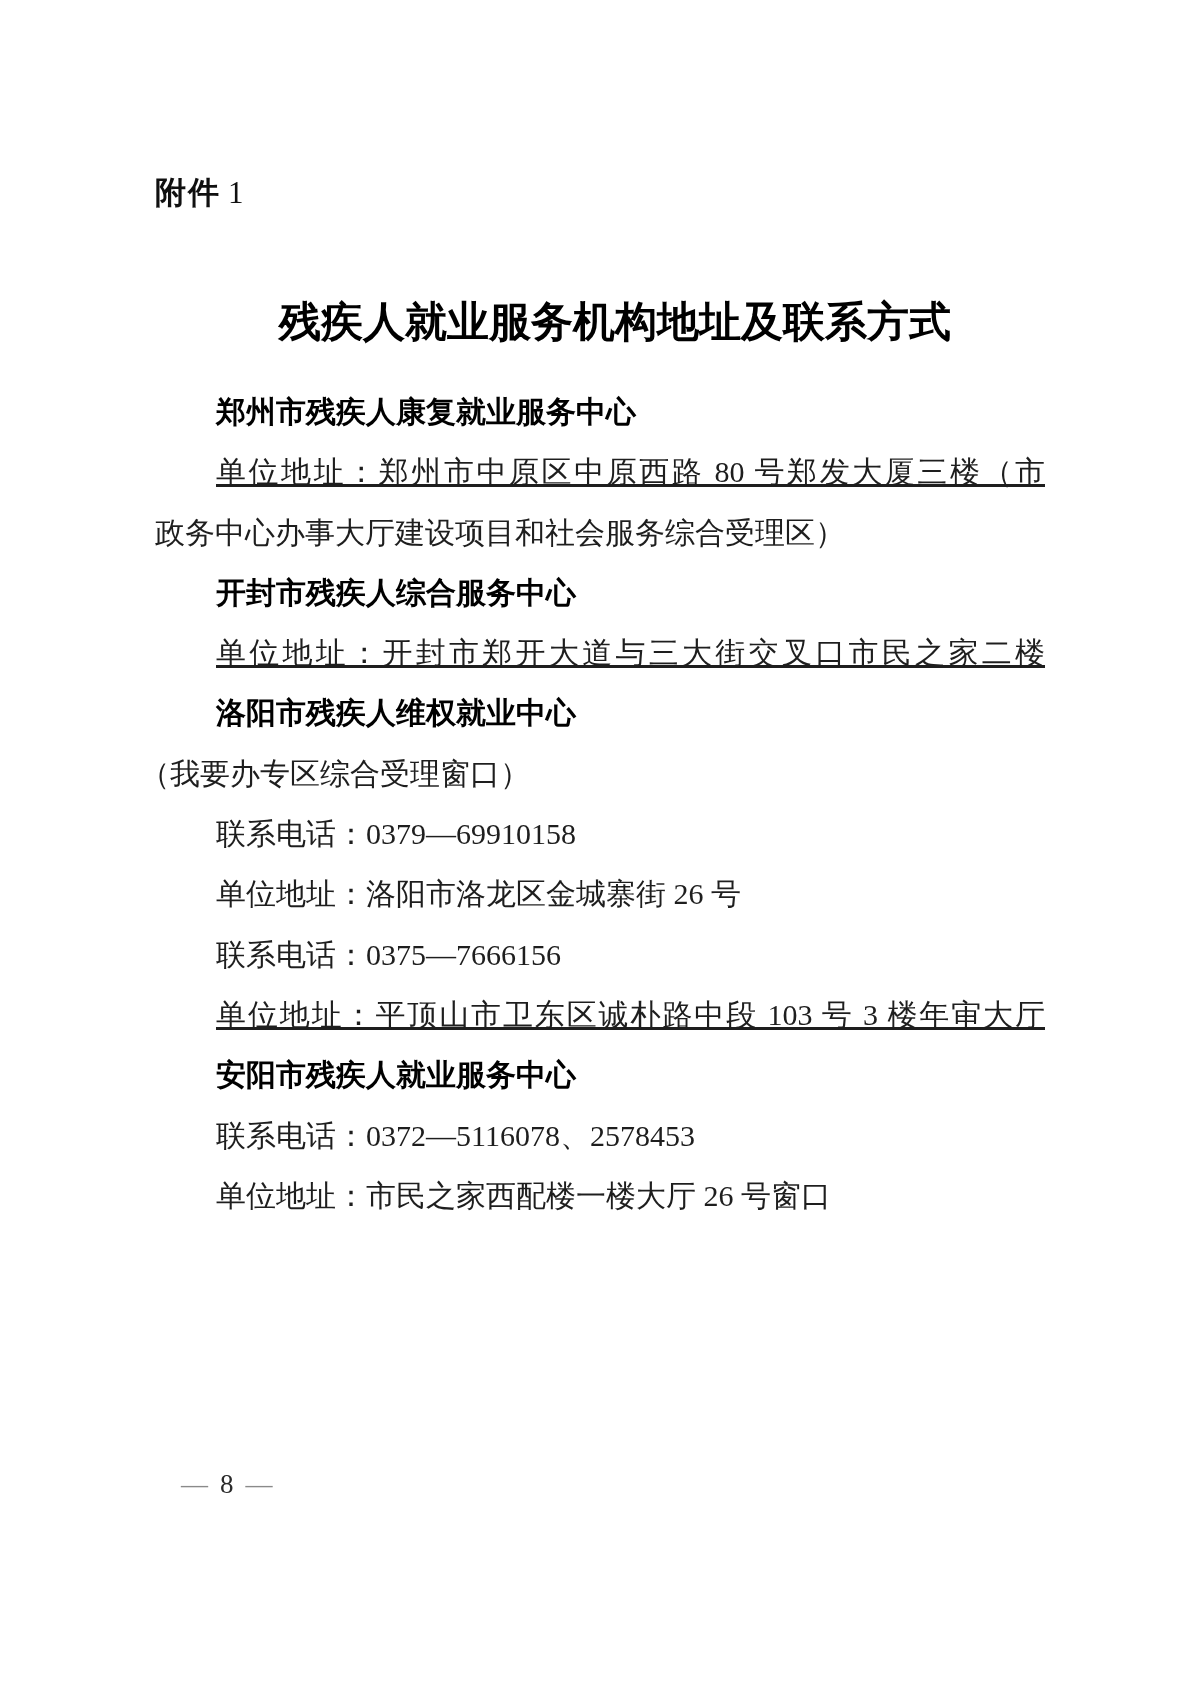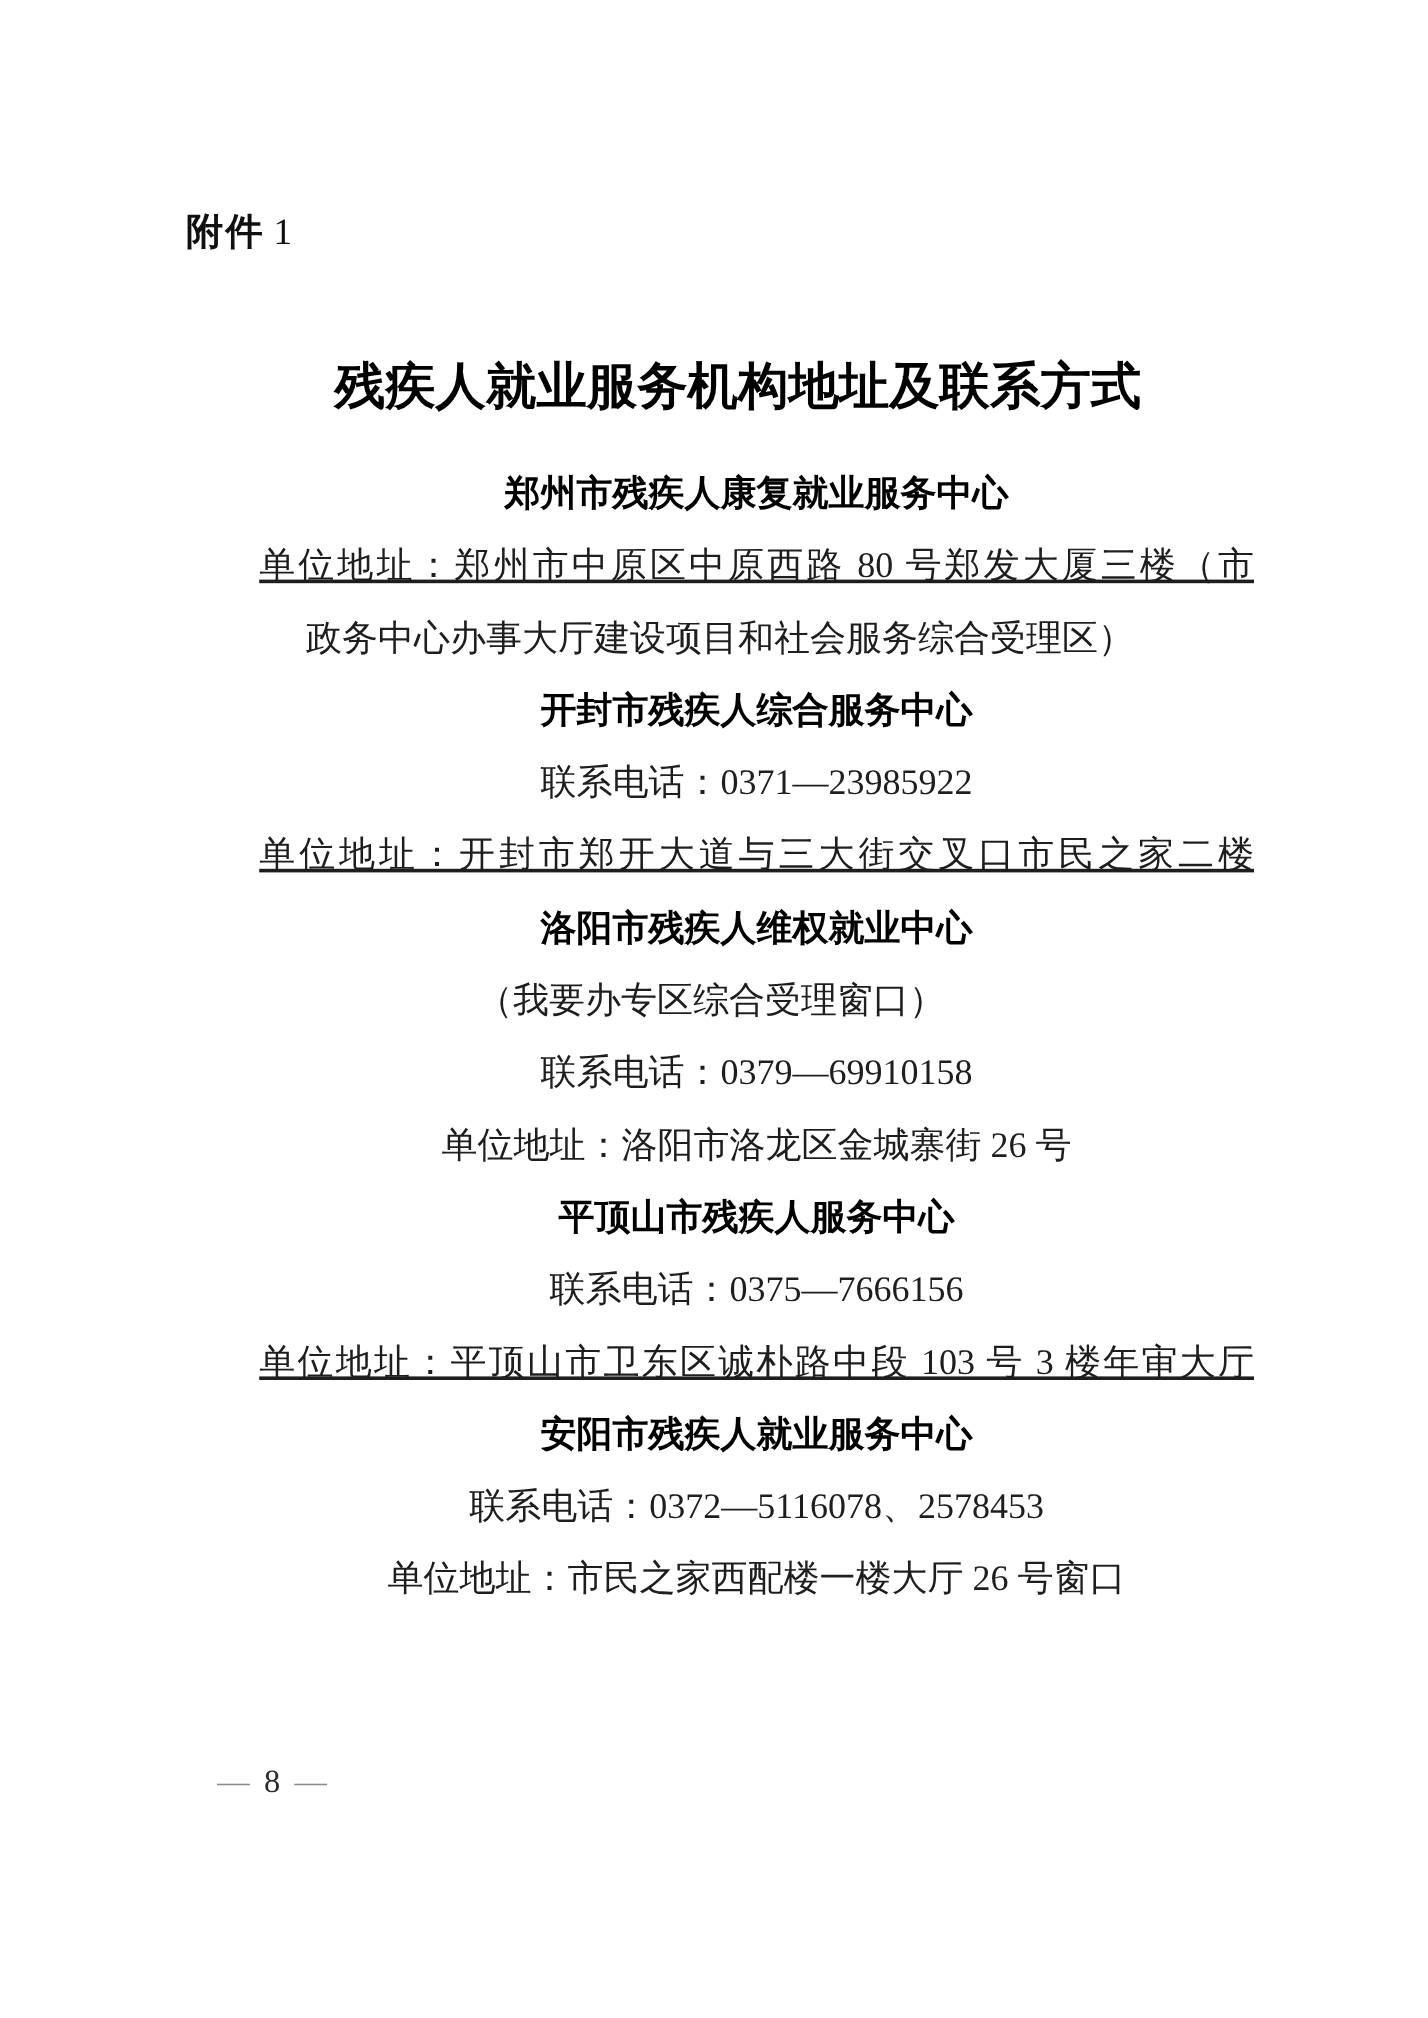--- a/index.html
+++ b/index.html
@@ -48,21 +48,20 @@
     left: 155px;
     top: 382px;
     width: 890px;
     font-size: 30px;
     color: #1e1e1e;
   }
   .line {
     height: 60.3px;
     line-height: 60.3px;
     white-space: nowrap;
-    text-align: center;
   }
   .indent { padding-left: 61px; }
   .head {
     font-weight: 700;
     color: #000000;
   }
   .fill {
     white-space: normal;
     text-align: justify;
     text-align-last: justify;
@@ -90,29 +89,27 @@
 
   <div class="doc-title">残疾人就业服务机构地址及联系方式</div>
 
   <div class="content">
 
     <div class="line indent head">郑州市残疾人康复就业服务中心</div>
     <div class="line indent fill">单位地址：郑州市中原区中原西路 80 号郑发大厦三楼（市</div>
     <div class="line">政务中心办事大厅建设项目和社会服务综合受理区）</div>
 
     <div class="line indent head">开封市残疾人综合服务中心</div>
-    <div class="line indent">联系电话：0371—23985922</div>
     <div class="line indent fill">单位地址：开封市郑开大道与三大街交叉口市民之家二楼</div>
     <div class="line indent head">洛阳市残疾人维权就业中心</div>
 
     <div class="line hang">（我要办专区综合受理窗口）</div>
     <div class="line indent">联系电话：0379—69910158</div>
     <div class="line indent">单位地址：洛阳市洛龙区金城寨街 26 号</div>
 
-    <div class="line indent head">平顶山市残疾人服务中心</div>
     <div class="line indent">联系电话：0375—7666156</div>
     <div class="line indent fill">单位地址：平顶山市卫东区诚朴路中段 103 号 3 楼年审大厅</div>
 
     <div class="line indent head">安阳市残疾人就业服务中心</div>
     <div class="line indent">联系电话：0372—5116078、2578453</div>
     <div class="line indent">单位地址：市民之家西配楼一楼大厅 26 号窗口</div>
 
 
   </div>
 

